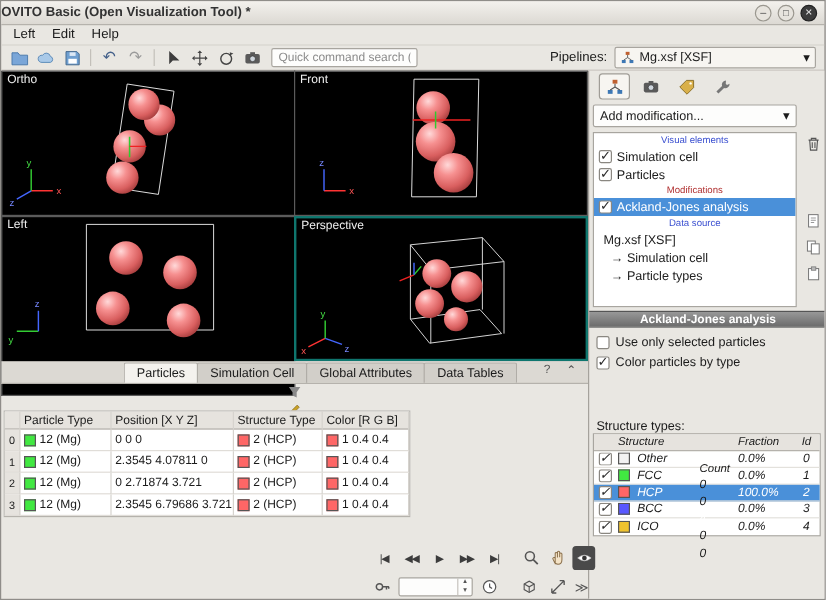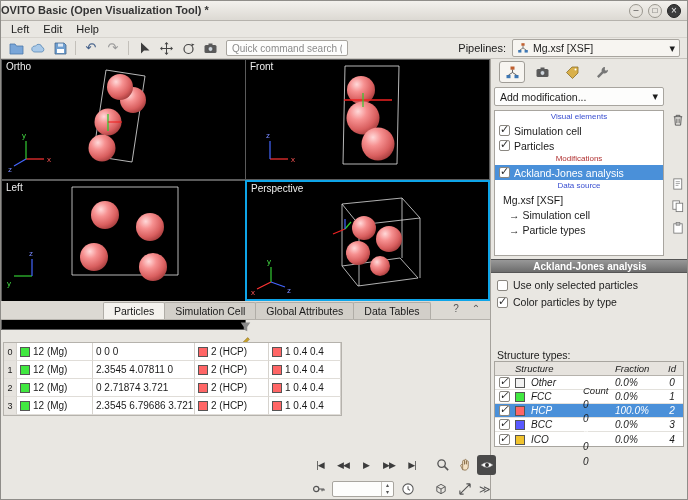--- a/index.html
+++ b/index.html
@@ -24,21 +24,21 @@
 .tsep{width:1px;height:14px;background:#c3c0ba;margin:0 3px;}
 .glyphbtn{font-size:13px;line-height:14px;color:#44608a;}
 .glyphbtn.dim{color:#9a9a9a;}
 .search{width:122px;height:16px;border:1px solid #a8a59f;border-radius:2px;background:#fdfdfc;font-size:10px;padding:0 5px;color:#333;margin-left:4px;font-family:"Liberation Sans",sans-serif;}
 .search::placeholder{color:#8b8b8b;}
 .pipelabel{margin-left:auto;font-size:11px;}
 .combo{width:168px;height:18px;border:1px solid #a8a59f;border-radius:2px;background:#f7f5f1;display:flex;align-items:center;gap:4px;padding:0 4px;margin-left:4px;margin-right:2px;}
 .combo .cname{flex:1;font-size:10.5px;}
 
 .vp{position:absolute;background:#000;border:1px solid #5b5b5b;overflow:hidden;}
-.vp.active{border:2px solid #0ea5e9;}
+.vp.active{border:2px solid #0f766e;}
 .vp-label{position:absolute;top:1px;left:4px;color:#efefef;font-size:10px;z-index:2;}
 .vp svg{position:absolute;left:0;top:0;}
 
 .cmdpanel{position:absolute;left:489px;top:58px;width:199px;height:442px;background:#e9e7e2;border-left:1px solid #a5a29c;}
 .modebar{position:absolute;left:8px;top:2px;display:flex;gap:4px;}
 .modebtn{width:26px;height:22px;display:flex;align-items:center;justify-content:center;border:1px solid transparent;border-radius:3px;}
 .modebtn.active{background:#f7f5f1;border-color:#a09d97;}
 .addmod{position:absolute;left:3px;top:28px;width:170px;height:19px;background:#fdfdfc;border:1px solid #a8a59f;border-radius:2px;display:flex;align-items:center;padding:0 5px;}
 .addmod .amlabel{flex:1;font-size:10.5px;}
 .plist{position:absolute;left:3px;top:51px;width:170px;height:146px;background:#fff;border:1px solid #a8a59f;overflow:hidden;}
@@ -462,20 +462,27 @@
     <span class="fbtn">
         <svg width="13" height="13" viewBox="0 0 15 15">
           <path d="M3 12l1-3 6-6 2 2-6 6z" fill="#c9a227" stroke="#8a6f2a" stroke-width="0.7"></path>
         </svg>
       </span>
     <input class="finput" placeholder="Filter..." style="">
     <span class="pcount">4 particles</span>
   </div>
 
   <div class="ptable">
+    <div class="prow hdr">
+      <span class="pc i"></span>
+      <span class="pc t">Particle Type</span>
+      <span class="pc p">Position [X Y Z]</span>
+      <span class="pc s">Structure Type</span>
+      <span class="pc c">Color [R G B]</span>
+    </div>
     <div class="prow">
       <span class="pc i">0</span>
       <span class="pc t">
           <span class="swatch" style="background: rgb(65, 232, 65);"></span>
           <span>12 (Mg)</span>
         </span>
       <span class="pc p">0 0 0</span>
       <span class="pc s">
           <span class="swatch" style="background: rgb(255, 102, 102);"></span>
           <span>2 (HCP)</span>

